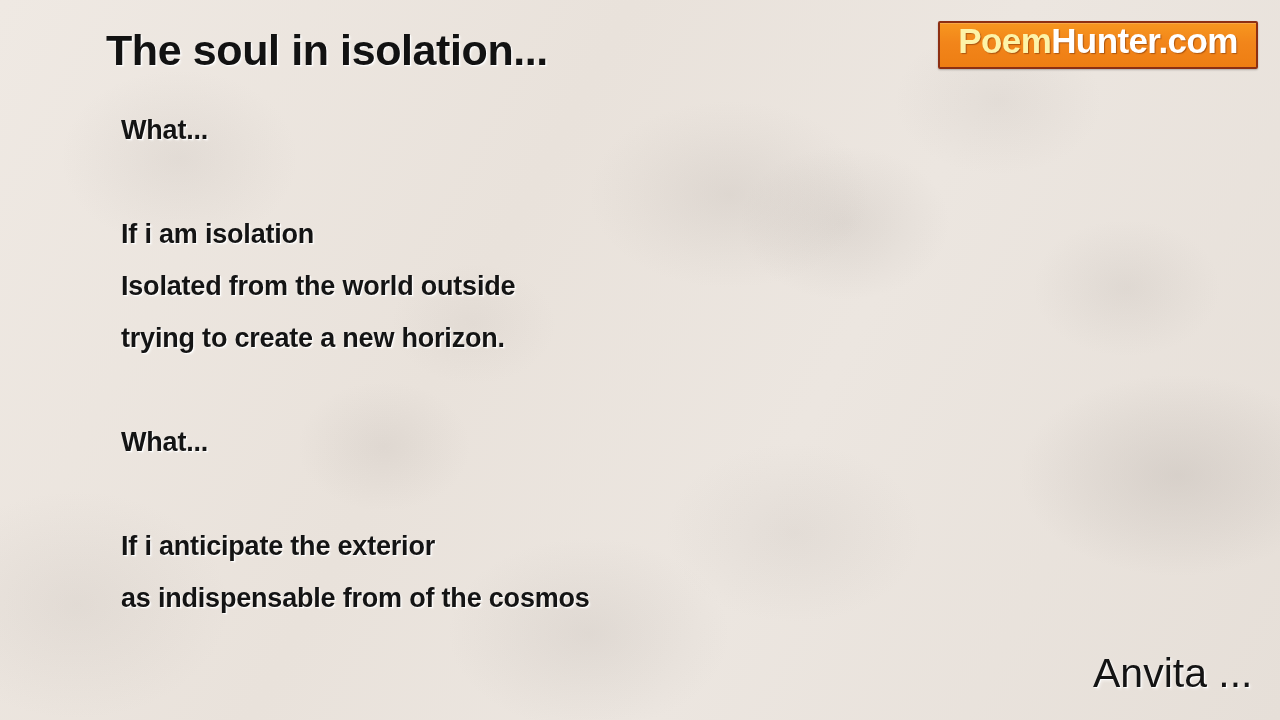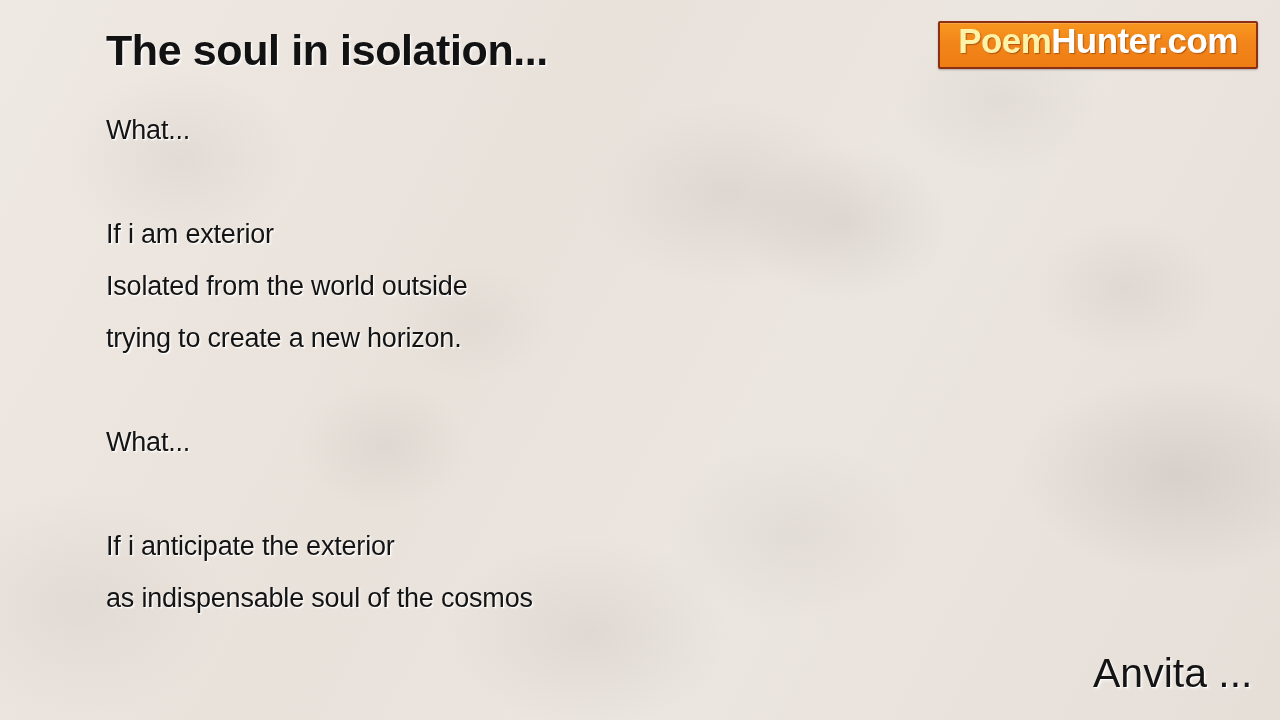--- a/index.html
+++ b/index.html
@@ -75,25 +75,26 @@
   #poem-body {
     position: absolute;
     left: 106px;
     top: 108px;
     width: 760px;
   }
   #poem-body .poem-line {
     height: 52px;
     line-height: 44px;
     font-size: 27px;
-    font-weight: normal;
+    font-weight: bold;
     letter-spacing: -0.2px;
     color: #141414;
     text-shadow: 1px 1px 0 rgba(255,255,255,0.9), 2px 2px 2px rgba(255,255,255,0.4);
     white-space: pre;
+    margin-left: 15px;
   }
   #poem-body .poem-line.blank { color: transparent; text-shadow: none; }
 
   
   #poem-author {
     position: absolute;
     left: 1093px;
     top: 650px;
     font-size: 41px;
     font-weight: normal;
@@ -110,25 +111,25 @@
 
   <div id="poem-title">The soul in isolation...</div>
 
   <a id="site-logo">
     <span class="logo-text"><span class="logo-poem">Poem</span><span class="logo-hunter">Hunter.com</span></span>
   </a>
 
   <div id="poem-body">
     <div class="poem-line">What...</div>
     <div class="poem-line blank"></div>
-    <div class="poem-line">If i am exterior</div>
+    <div class="poem-line">If i am isolation</div>
     <div class="poem-line">Isolated from the world outside</div>
     <div class="poem-line">trying to create a new horizon.</div>
     <div class="poem-line blank"></div>
     <div class="poem-line">What...</div>
     <div class="poem-line blank"></div>
     <div class="poem-line">If i anticipate the exterior</div>
-    <div class="poem-line">as indispensable soul of the cosmos</div>
+    <div class="poem-line">as indispensable from of the cosmos</div>
   </div>
 
   <div id="poem-author">Anvita ...</div>
 
 </div>
 
 </body></html>

